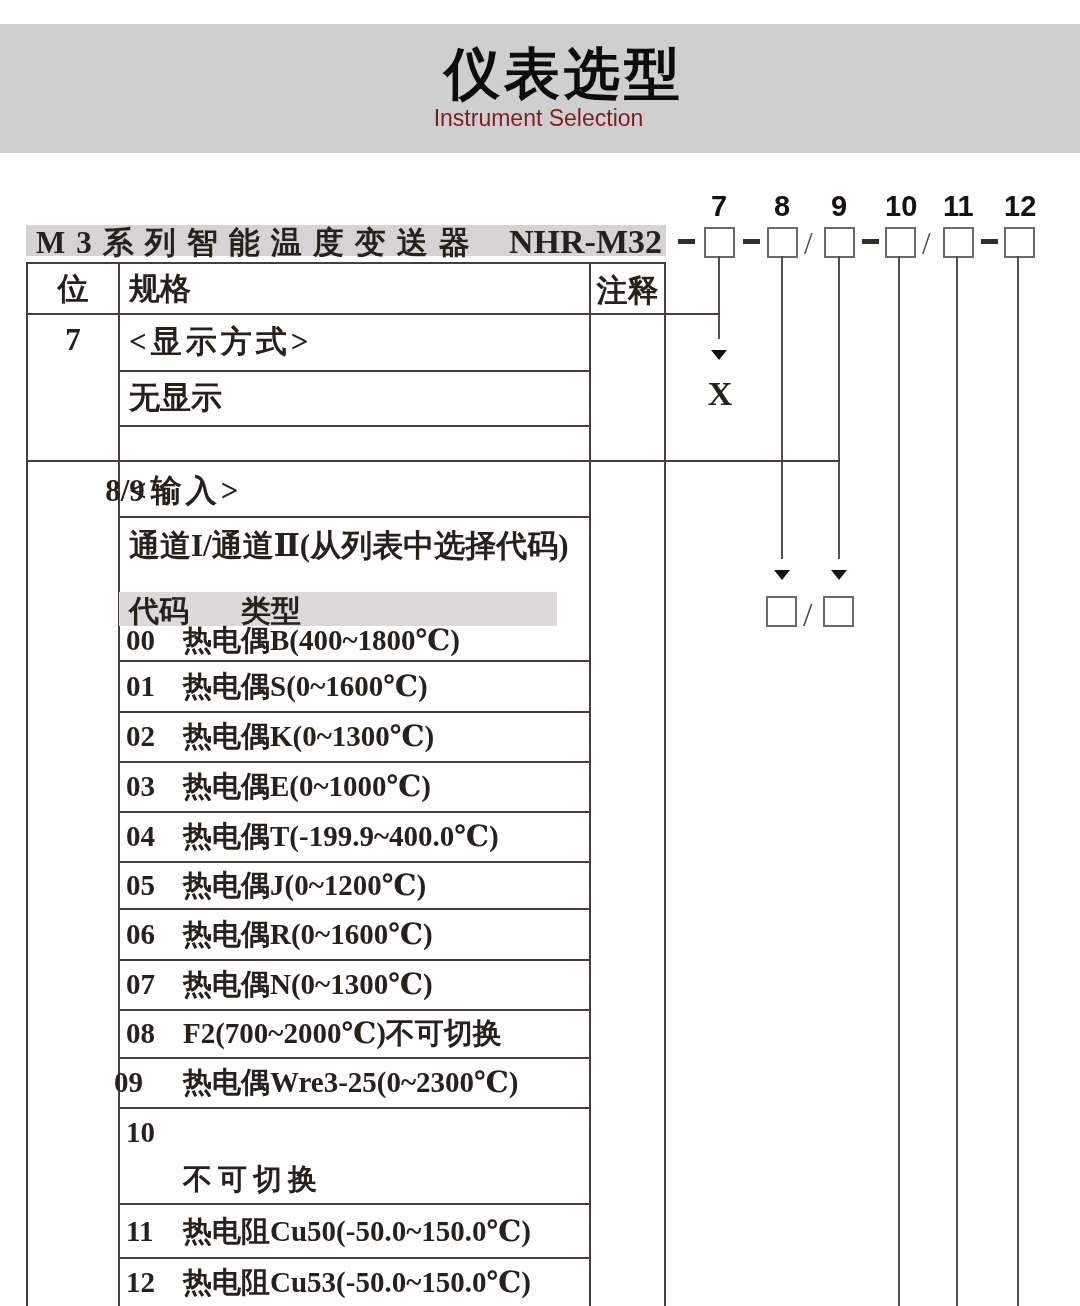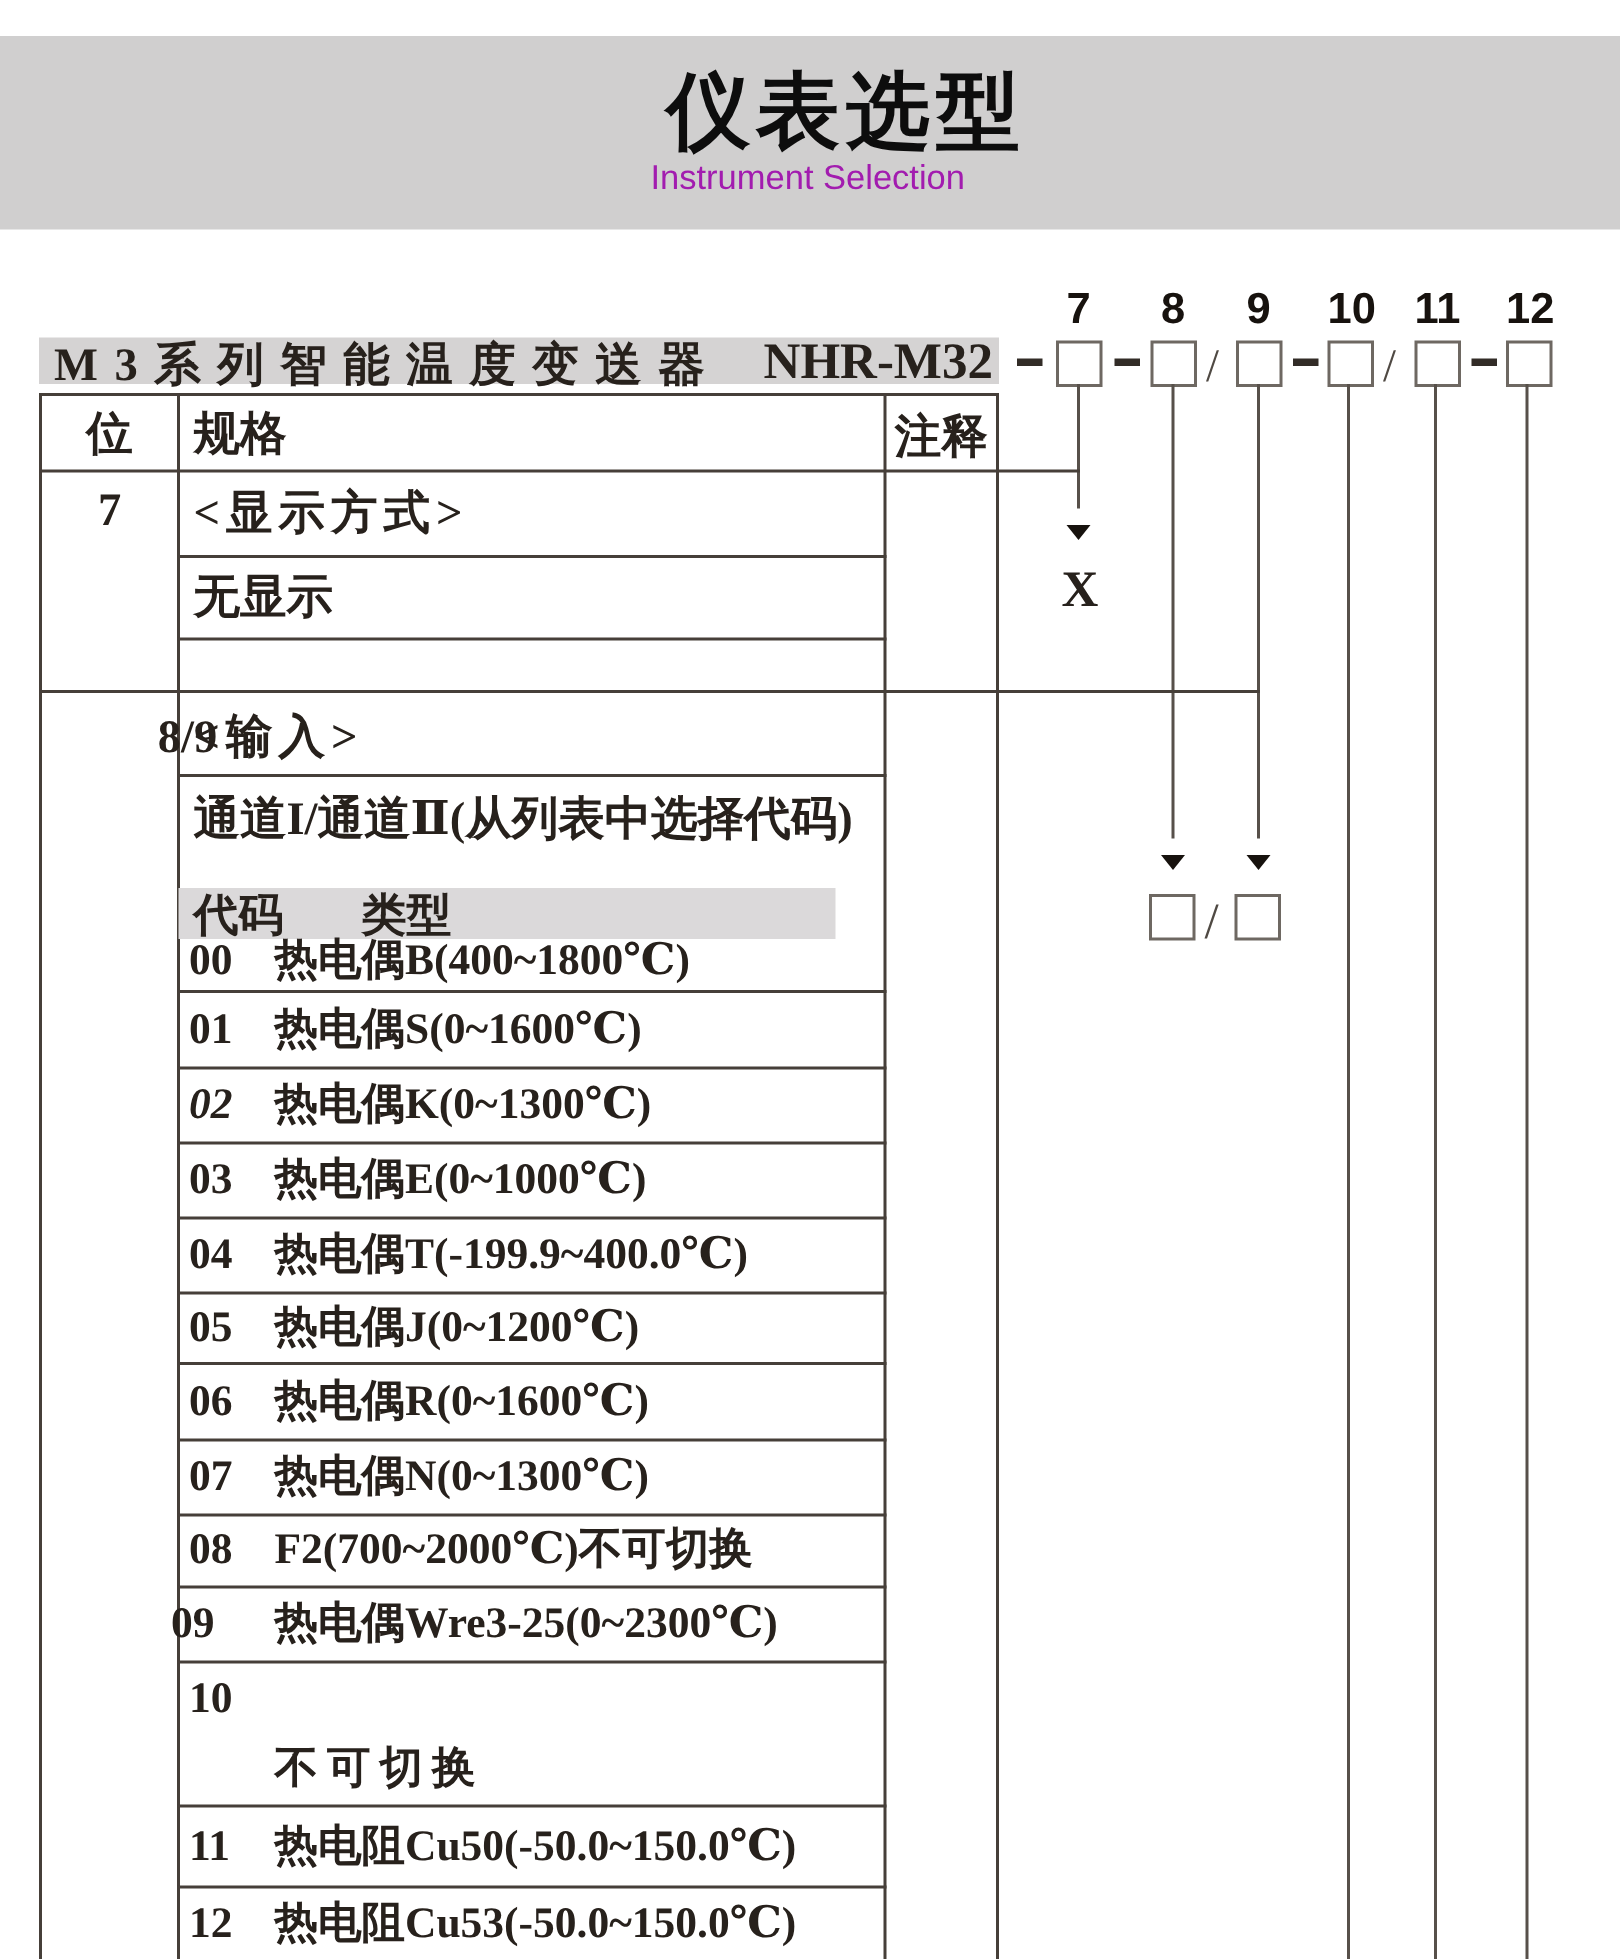--- a/index.html
+++ b/index.html
@@ -11,21 +11,21 @@
   
   .banner{left:0;top:24px;width:1080px;height:129px;background:#d0cfcf;}
   .banner-title{
     left:0;top:46px;width:1080px;text-align:center;
     font-family:"Liberation Sans","DejaVu Sans",sans-serif;
     font-weight:900;font-size:56px;line-height:1;letter-spacing:4px;color:#0d0d0d;margin-left:24px;
   }
   .banner-sub{
     left:0;top:106px;width:1077px;text-align:center;
     font-family:"Liberation Sans","DejaVu Sans",sans-serif;
-    font-size:23px;line-height:1.1;color:#a21caf;letter-spacing:0px;font-weight:400;
+    font-size:23px;line-height:1.1;color:#7f1d1d;letter-spacing:0px;font-weight:400;
   }
   
   .product-bar{left:26px;top:225px;width:640px;height:31px;background:#d5d3d3;}
   .product-name{
     left:36px;top:227px;font-size:31px;line-height:31px;font-weight:bold;
     letter-spacing:11px;white-space:nowrap;
   }
   .product-model{
     left:500px;top:225px;width:162px;text-align:right;font-size:34px;line-height:33px;
     font-weight:bold;letter-spacing:0px;white-space:nowrap;
@@ -145,21 +145,21 @@
   <div class="abs gray-subhead"></div>
   <div class="abs cell" style="left:129px;top:594px;font-size:30px;">代码</div>
   <div class="abs cell" style="left:241px;top:594px;font-size:30px;">类型</div>
 
   <div class="abs row-text" style="left:126px;top:624px;">00</div>
   <div class="abs row-text" style="left:183px;top:624px;">热电偶B(400~1800℃)</div>
 
   <div class="abs row-text" style="left:126px;top:670px;">01</div>
   <div class="abs row-text" style="left:183px;top:670px;">热电偶S(0~1600℃)</div>
 
-  <div class="abs row-text" style="left:126px;top:720px;font-style:italic;">02</div>
+  <div class="abs row-text" style="left:126px;top:720px;">02</div>
   <div class="abs row-text" style="left:183px;top:720px;">热电偶K(0~1300℃)</div>
 
   <div class="abs row-text" style="left:126px;top:770px;">03</div>
   <div class="abs row-text" style="left:183px;top:770px;">热电偶E(0~1000℃)</div>
 
   <div class="abs row-text" style="left:126px;top:820px;">04</div>
   <div class="abs row-text" style="left:183px;top:820px;">热电偶T(-199.9~400.0℃)</div>
 
   <div class="abs row-text" style="left:126px;top:869px;">05</div>
   <div class="abs row-text" style="left:183px;top:869px;">热电偶J(0~1200℃)</div>

